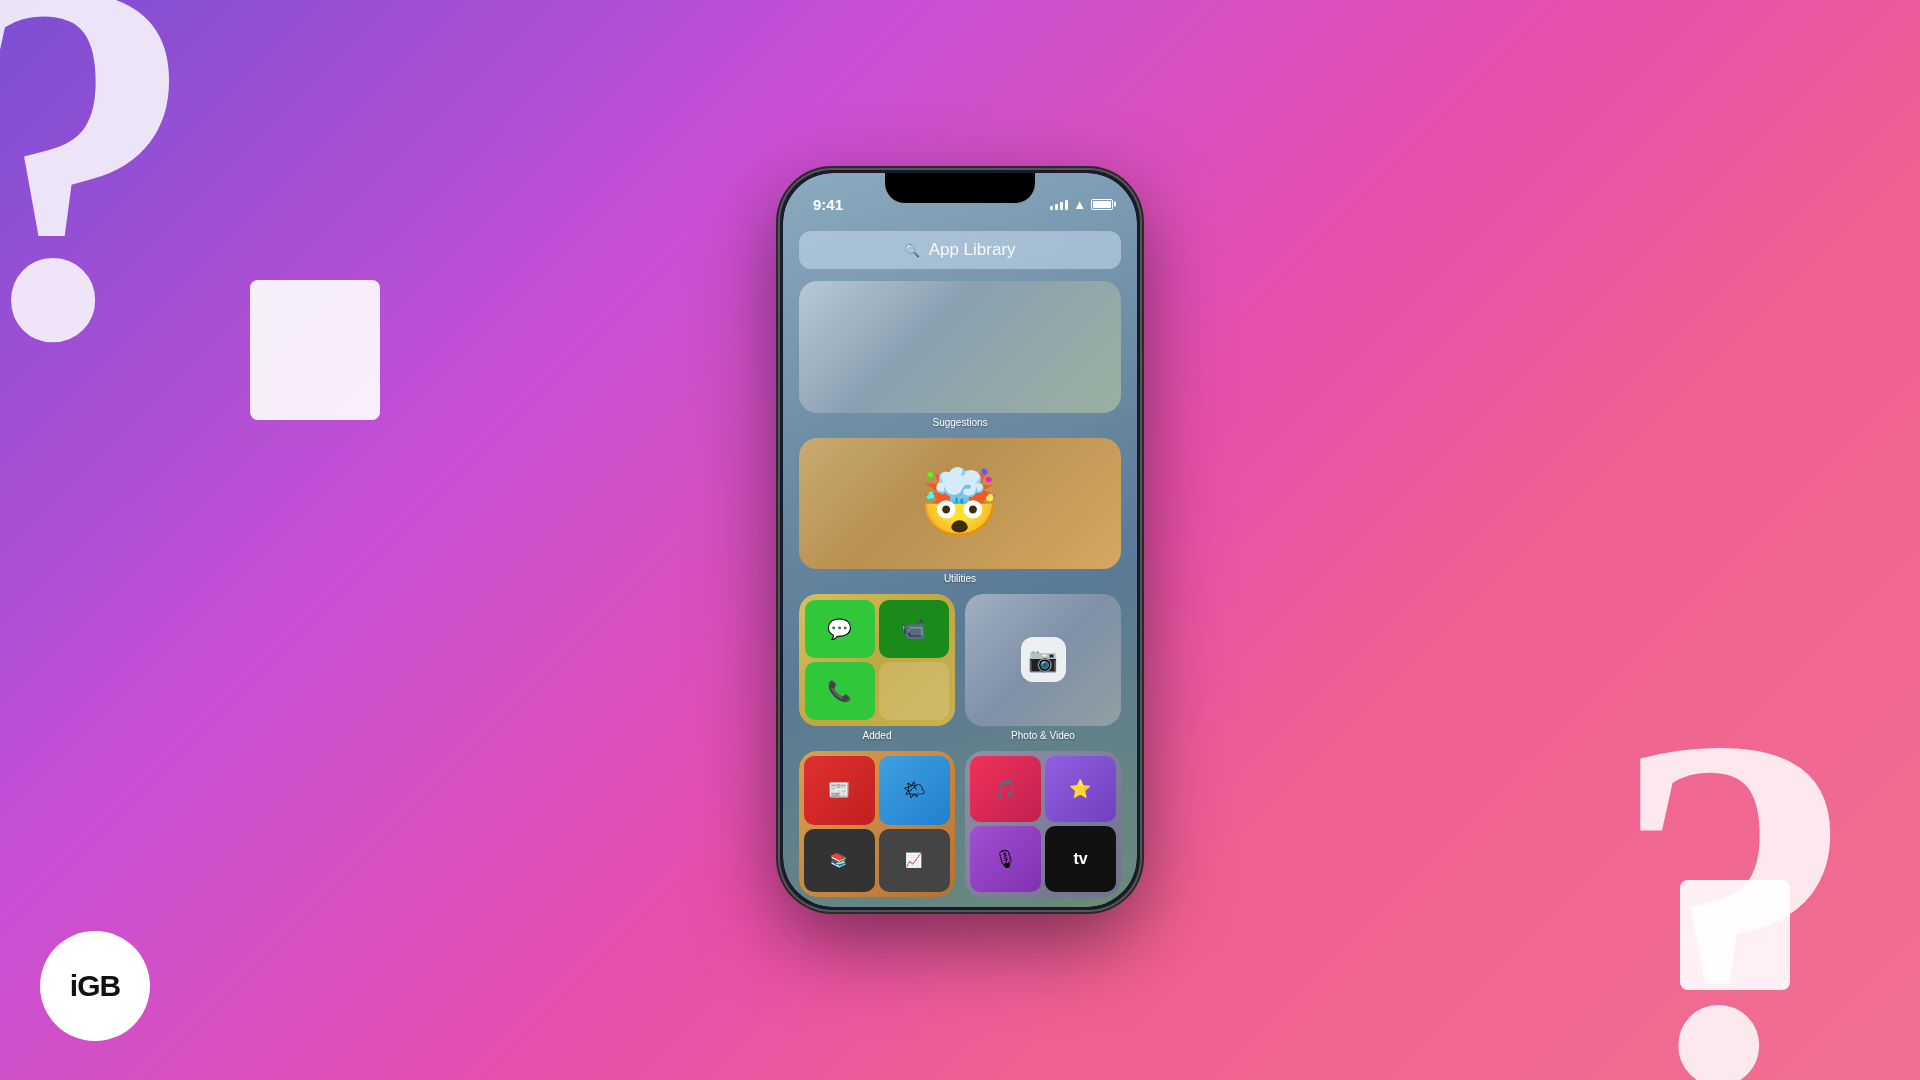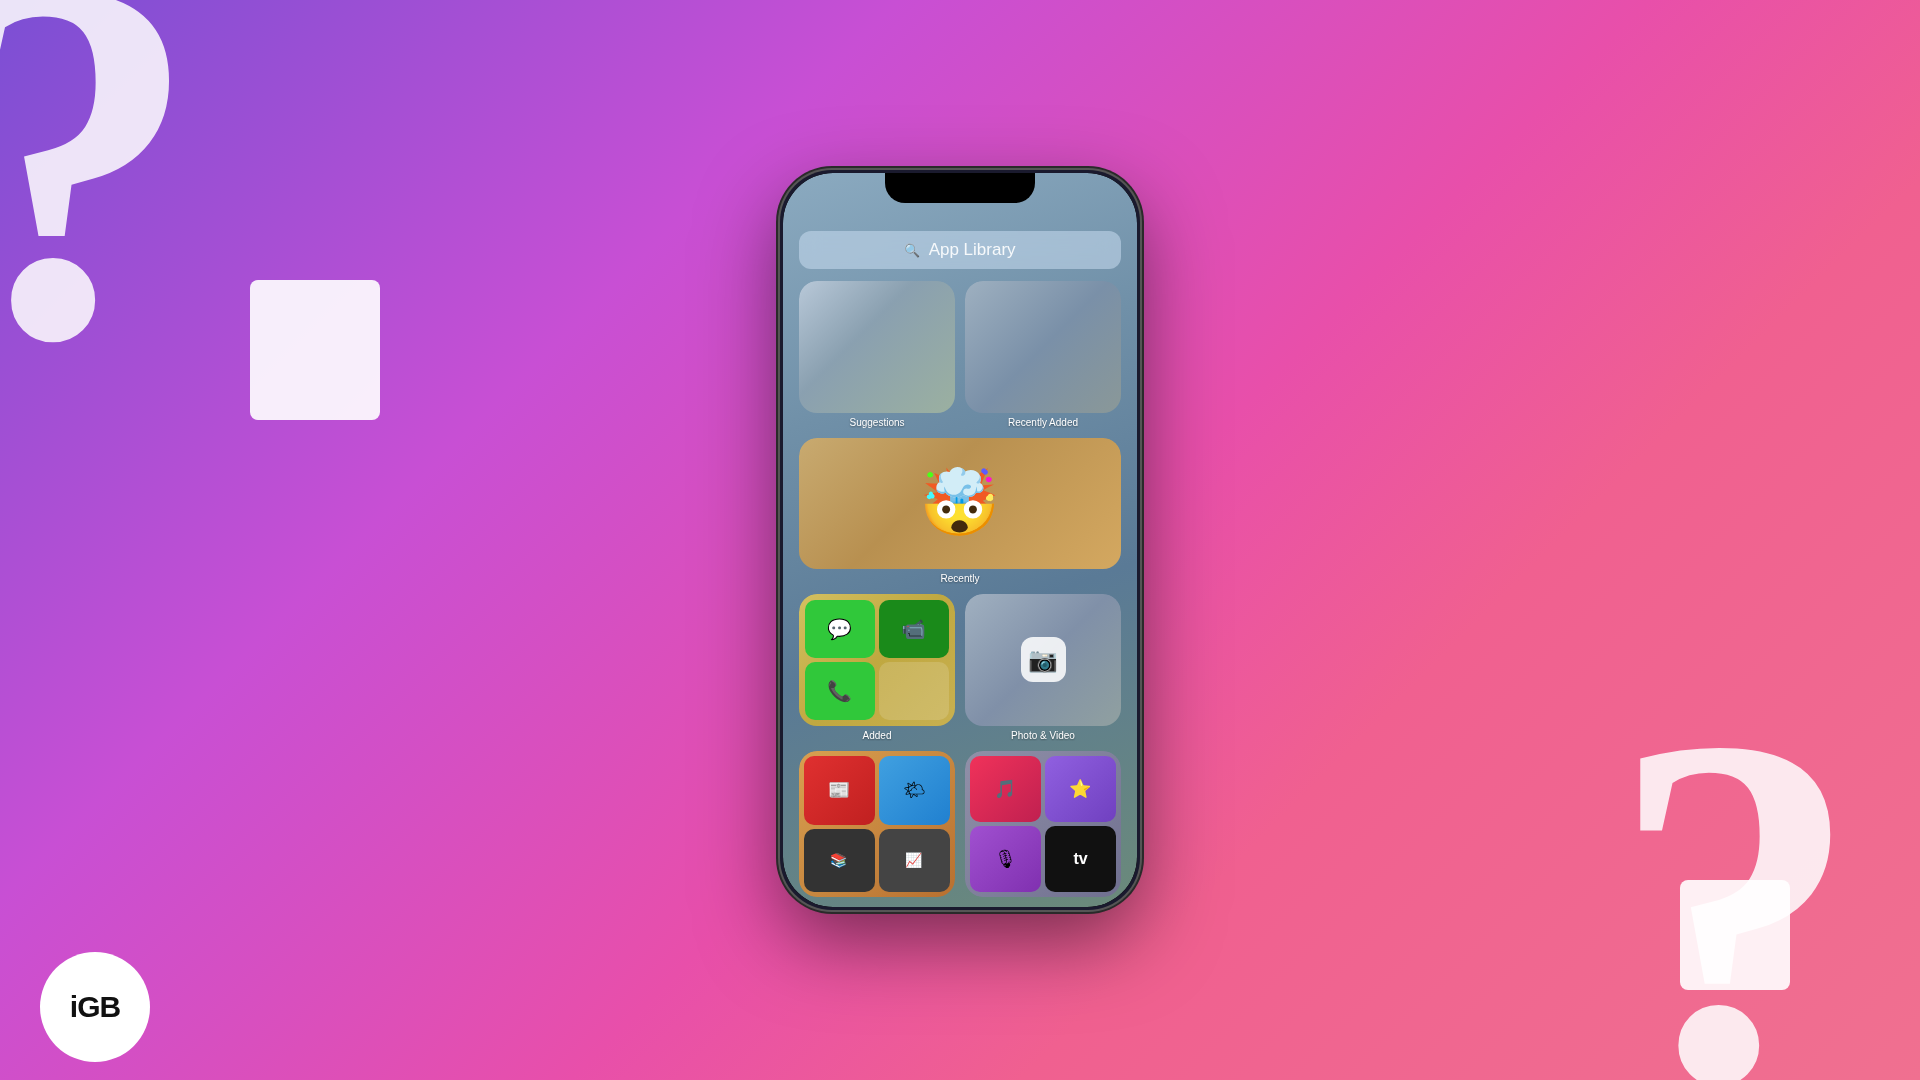--- a/index.html
+++ b/index.html
@@ -66,21 +66,21 @@
       background: white;
       bottom: 90px;
       right: 130px;
       border-radius: 8px;
       opacity: 0.9;
     }
 
     
     .igb-logo {
       position: absolute;
-      bottom: 18px;
+      bottom: 39px;
       left: 40px;
       width: 110px;
       height: 110px;
       background: white;
       border-radius: 50%;
       display: flex;
       align-items: center;
       justify-content: center;
       z-index: 10;
     }
@@ -418,51 +418,60 @@
   <span class="igb-text">iGB</span>
 </div>
 
 <div class="iphone-frame">
 
   <div class="iphone-inner">
     <div class="iphone-screen">
 
       <div class="notch"></div>
 
+      <div class="status-bar">
+        <span class="status-time">9:41</span>
+        <div class="status-icons">
+          <div class="signal-bars">
+            <div class="signal-bar" style="height:4px"></div>
+            <div class="signal-bar" style="height:6px"></div>
+            <div class="signal-bar" style="height:8px"></div>
+            <div class="signal-bar" style="height:10px"></div>
+          </div>
+          <span class="wifi-icon">▲</span>
+          <div class="battery-icon">
+            <div class="battery-fill"></div>
+          </div>
+        </div>
+      </div>
 
       <div class="search-bar">
         <span class="search-icon-sym">🔍</span>
         <span class="search-text">App Library</span>
       </div>
 
       <div class="app-grid">
 
         <div class="app-row">
           <div class="app-cell">
             <div class="app-cell-inner">
               <div class="suggestions-bg"></div>
             </div>
             <span class="cell-label">Suggestions</span>
-          </div>
-          <div class="app-cell">
-            <div class="app-cell-inner">
-              <div class="recently-bg"></div>
-            </div>
-            <span class="cell-label">Recently Added</span>
           </div>
         </div>
 
         <div class="app-row">
           <div class="app-cell">
             <div class="app-cell-inner">
               <div class="utilities-bg">
                 <span class="emoji-large">🤯</span>
               </div>
             </div>
-            <span class="cell-label">Recently</span>
+            <span class="cell-label">Utilities</span>
           </div>
         </div>
 
         <div class="app-row">
           <div class="app-cell">
             <div class="app-cell-inner">
               <div class="social-bg">
                 <div class="mini-app app-messages">💬</div>
                 <div class="mini-app app-facetime">📹</div>
                 <div class="mini-app app-phone">📞</div>

